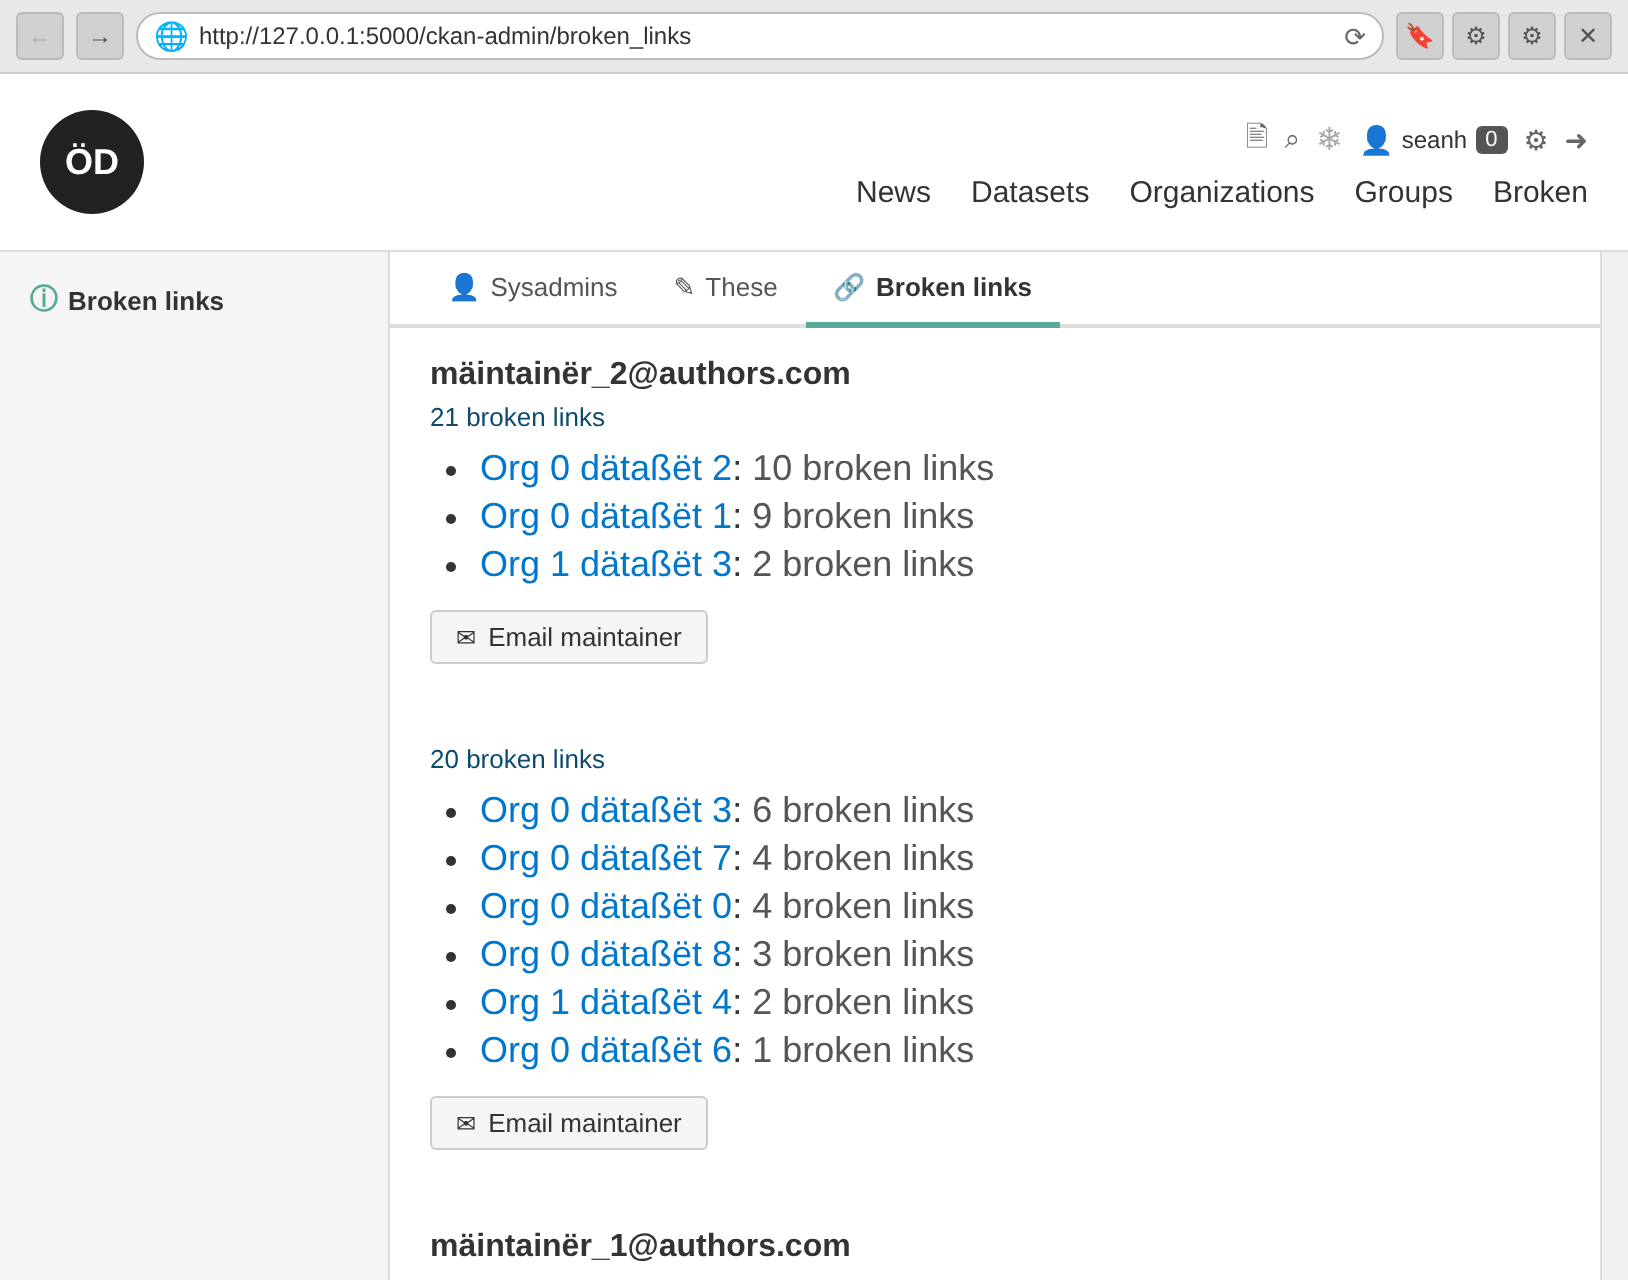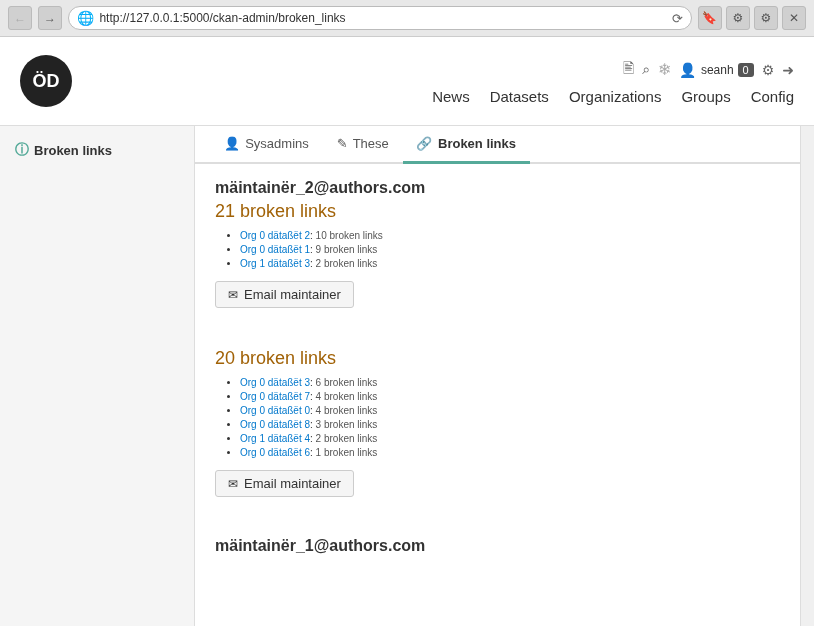--- a/index.html
+++ b/index.html
@@ -201,32 +201,32 @@
       margin-bottom: 25px;
       padding-bottom: 15px;
     }
     .maintainer-email {
       font-size: 16px;
       font-weight: bold;
       color: #333;
       margin-bottom: 4px;
     }
     .broken-links-count {
-      font-size: 18px;
-      color: #a16207;
+      font-size: 13px;
+      color: #0c4a6e;
       margin-bottom: 8px;
     }
     .dataset-list {
       list-style: disc;
       padding-left: 25px;
       margin-bottom: 12px;
     }
     .dataset-list li {
       margin-bottom: 3px;
-      font-size: 10px;
+      font-size: 18px;
     }
     .dataset-list a {
       color: #0077cc;
       text-decoration: none;
     }
     .dataset-list span.broken-count {
       color: #555;
     }
     .email-btn {
       background: #f5f5f5;
@@ -285,21 +285,21 @@
         <span class="user-badge">0</span>
       </div>
       <span class="header-icon">⚙</span>
       <span class="header-icon">➜</span>
     </div>
     <div class="main-nav">
       <a class="nav-link">News</a>
       <a class="nav-link">Datasets</a>
       <a class="nav-link">Organizations</a>
       <a class="nav-link">Groups</a>
-      <a class="nav-link">Config</a>
+      <a class="nav-link">Broken</a>
     </div>
   </div>
 </div>
 
 <div class="page-body">
 
   <div class="sidebar">
     <div class="sidebar-title">
       <span class="info-icon">ⓘ</span>
       <span>Broken links</span>

